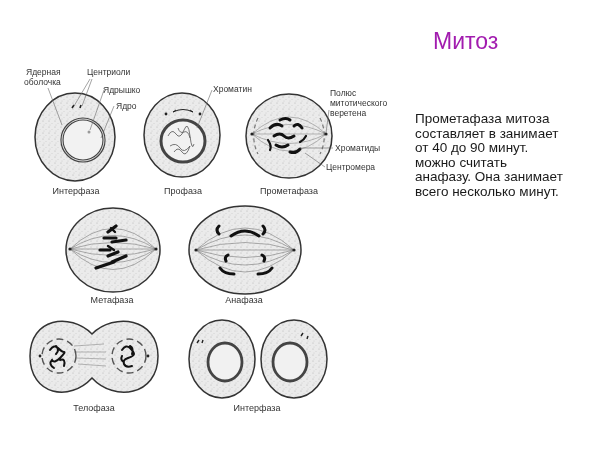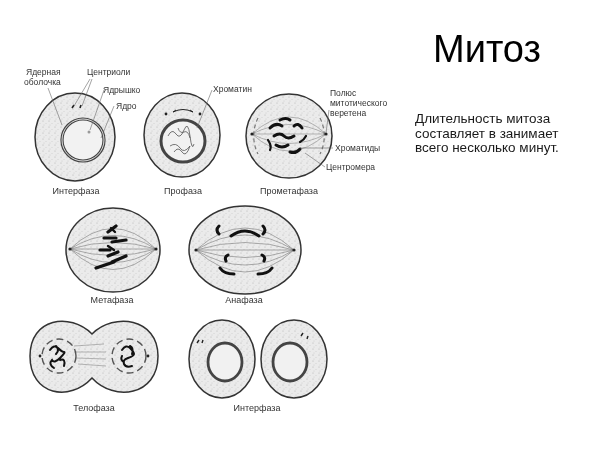--- a/index.html
+++ b/index.html
@@ -1,41 +1,44 @@
 <!DOCTYPE html>
 <html><head>
   <meta charset="utf-8">
   <style>
     html, body { margin: 0; padding: 0; }
     body {
       width: 600px; height: 450px; background: #ffffff; position: relative; overflow: hidden;
       font-family: "Liberation Sans", sans-serif; color: #111;
     }
     .slide-title {
-      position: absolute; left: 433px; top: 30px; font-size: 38px; color: #000000;
+      position: absolute; left: 433px; top: 30px; font-size: 23px; color: #a21caf;
       font-family: "Liberation Sans", sans-serif; line-height: 1;
     }
     .slide-text {
       position: absolute; left: 415px; top: 112px; width: 185px;
       font-size: 13.5px; line-height: 14.6px; color: #1a1a1a;
       font-family: "Liberation Sans", sans-serif;
     }
     .slide-text span { display: block; white-space: nowrap; }
     .diagram { position: absolute; left: 0; top: 0; width: 400px; height: 450px; }
     .lbl { font-family: "Liberation Sans", sans-serif; font-size: 8.5px; fill: #333; }
     .caption { font-family: "Liberation Sans", sans-serif; font-size: 9px; fill: #333; }
   </style>
 </head>
 <body>
 
 <div class="slide-title">Митоз</div>
 
 <div class="slide-text">
-  <span>Длительность митоза</span>
+  <span>Прометафаза митоза</span>
   <span>составляет в занимает</span>
+  <span>от 40 до 90 минут.</span>
+  <span>можно считать</span>
+  <span>анафазу. Она занимает</span>
   <span>всего несколько минут.</span>
 </div>
 
 <svg class="diagram" viewBox="0 0 400 450" width="400" height="450" xmlns="http://www.w3.org/2000/svg">
   <defs>
     <pattern id="stipple" width="6" height="6" patternUnits="userSpaceOnUse">
       <rect width="6" height="6" fill="#ebebeb"></rect>
       <circle cx="1" cy="1" r="0.5" fill="#aaa"></circle>
       <circle cx="4" cy="3.5" r="0.45" fill="#bbb"></circle>
       <circle cx="2" cy="5" r="0.4" fill="#b0b0b0"></circle>

